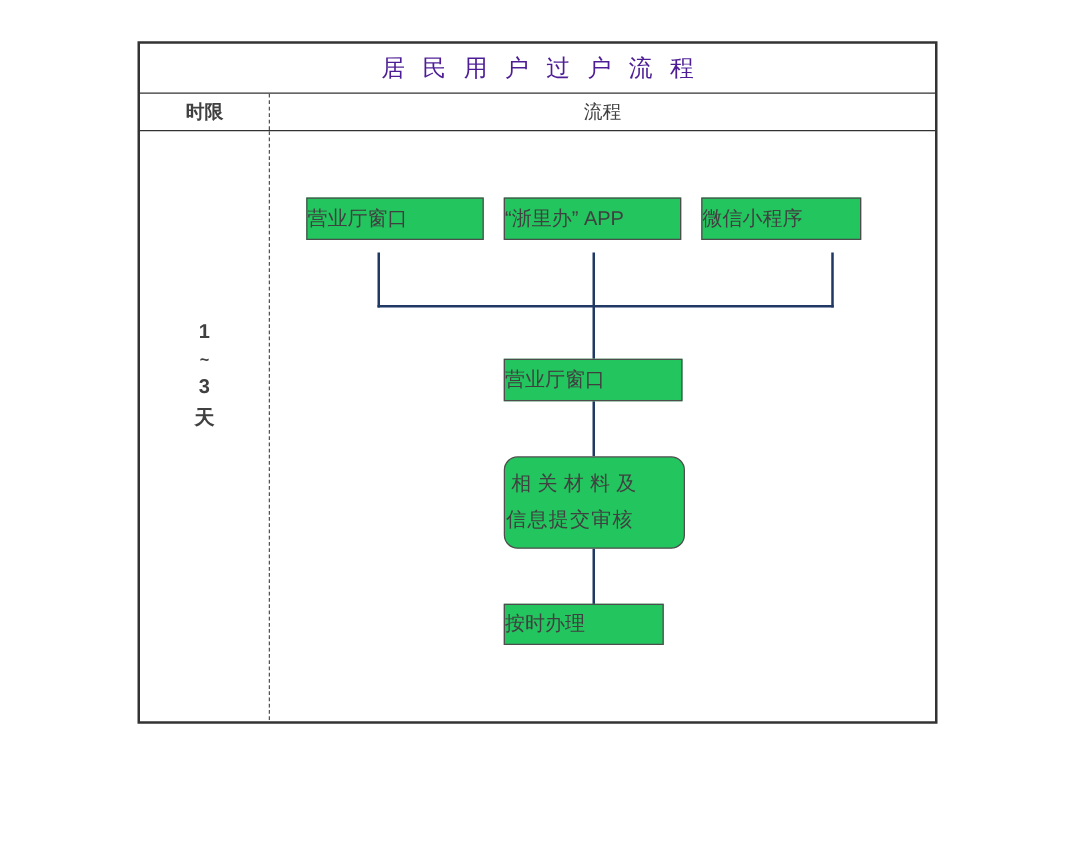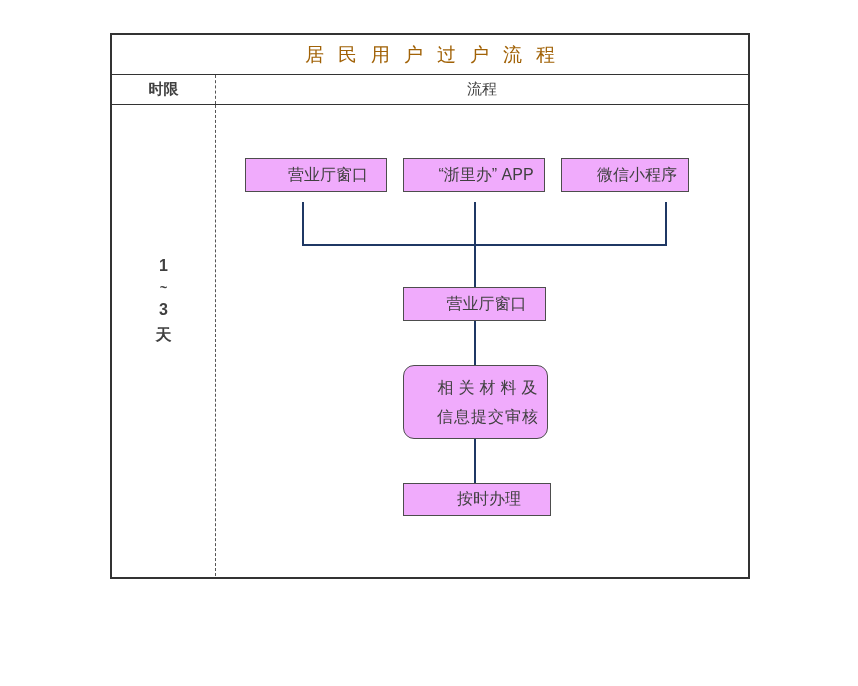--- a/index.html
+++ b/index.html
@@ -26,21 +26,21 @@
   }
   .title-row {
     height: 40px;
     border-bottom: 1px solid var(--border-dark);
     display: flex; align-items: center; justify-content: center;
   }
   .title-row .title {
     font-size: 19px;
     letter-spacing: 14px;
     text-indent: 14px; 
-    color: #a16207;
+    color: #4c1d95;
     white-space: nowrap;
   }
   .header-row {
     height: 30px;
     border-bottom: 1px solid var(--border-dark);
     display: flex;
   }
   .cell-left {
     width: 104px;
     border-right: 1px dashed #555555;
@@ -70,36 +70,35 @@
   .timeline .tl-tilde { font-size: 13px; line-height: 12px; }
   
   .flow {
     position: absolute;
     left: 0; top: 0; width: 636px; height: 542px;
     pointer-events: none;
   }
   .fbox {
     position: absolute;
     border: 1px solid var(--border-box);
-    background: #f0abfc;
-    display: flex; align-items: center; justify-content: center;
+    background: #22c55e;
+    display: flex; justify-content: center;
     flex-direction: column;
     font-size: 16px;
     white-space: nowrap;
-    padding-left: 24px;
   }
   .fbox.channel { top: 123px; height: 34px; }
   .ch-0 { left: 133px; width: 142px; }
   .ch-1 { left: 291px; width: 142px; }
   .ch-2 { left: 449px; width: 128px; }
   .step-accept  { left: 291px; top: 252px; width: 143px; height: 34px; }
   .step-review  { left: 291px; top: 330px; width: 145px; height: 74px; border-radius: 11px; }
   .step-review .l1 { letter-spacing: 5px; text-indent: 5px; line-height: 29px; }
   .step-review .l2 { letter-spacing: 1px; text-indent: 1px; line-height: 29px; }
-  .step-ontime  { left: 291px; top: 448px; width: 148px; height: 33px; font-family: Liberation Serif, serif; }
+  .step-ontime  { left: 291px; top: 448px; width: 128px; height: 33px; font-family: Liberation Serif, serif; }
   .cline {
     position: absolute;
     background: var(--connector);
   }
   .v1 { left: 190px; top: 167px; width: 2px; height: 44px; }
   .v2 { left: 362px; top: 167px; width: 2px; height: 85px; }
   .v3 { left: 553px; top: 167px; width: 2px; height: 44px; }
   .hjoin { left: 190px; top: 209px; width: 365px; height: 2px; }
   .vmid1 { left: 362px; top: 286px; width: 2px; height: 44px; }
   .vmid2 { left: 362px; top: 404px; width: 2px; height: 45px; }

